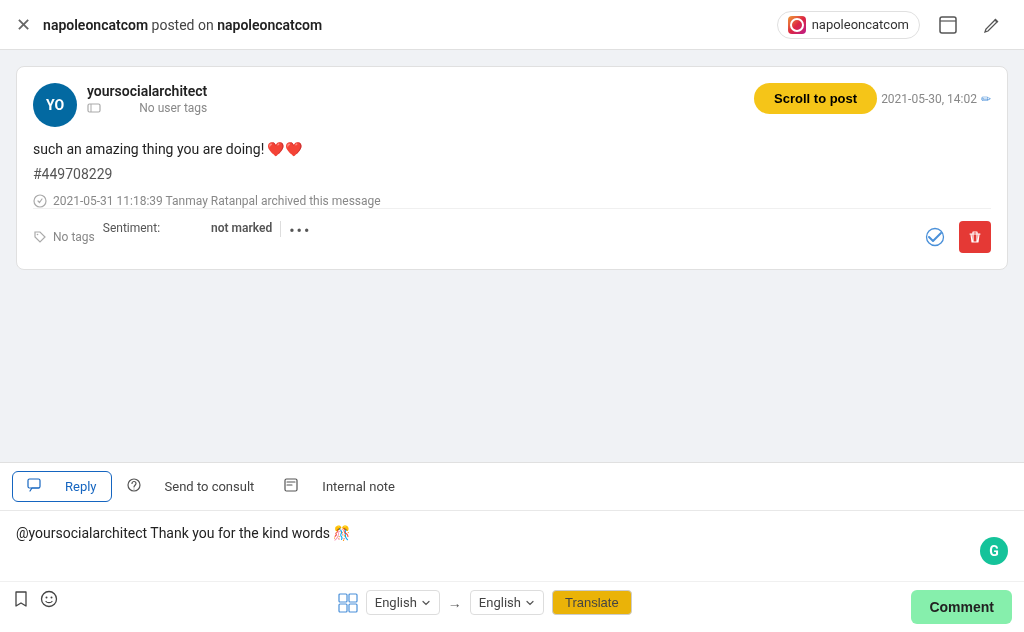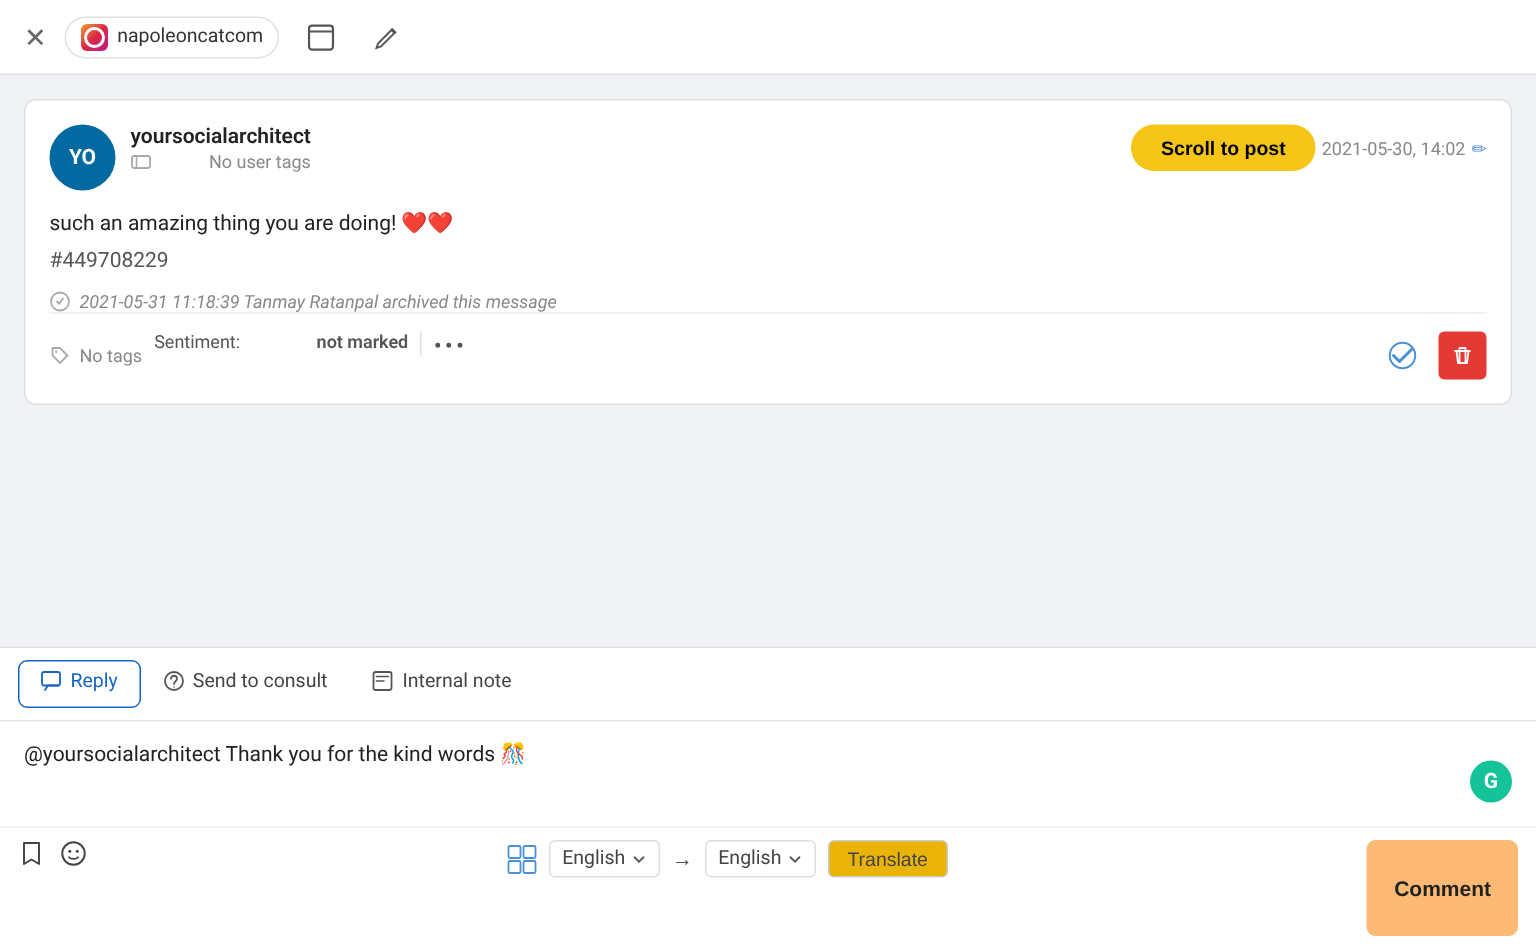--- a/index.html
+++ b/index.html
@@ -170,21 +170,20 @@
     }
     .comment-archive {
       display: flex;
       align-items: center;
       gap: 6px;
       font-size: 12px;
       color: #888;
       margin-bottom: 12px;
       padding-bottom: 0;
       border-bottom: 1px solid #f0f0f0;
-      font-style: italic;
     }
     .comment-footer {
       display: flex;
       gap: 8px;
     }
     .tags-section {
       display: flex;
       align-items: center;
       gap: 6px;
       font-size: 12px;
@@ -229,21 +228,22 @@
     }
     .reply-tabs {
       display: flex;
       align-items: center;
       gap: 0;
       padding: 8px 12px;
       border-bottom: 1px solid #e8e8e8;
     }
     .reply-tab {
       display: flex;
-      gap: 6px;
+      align-items: center;
+      gap: 24px;
       padding: 6px 14px;
       font-size: 13px;
       cursor: pointer;
       border-radius: 6px;
       color: #444;
       border: 1.5px solid transparent;
     }
     .reply-tab.active {
       border: 1.5px solid #1565c0;
       color: #1565c0;
@@ -317,44 +317,49 @@
     .translate-btn {
       border: 1px solid #ccc;
       background: #eab308;
       border-radius: 4px;
       padding: 4px 12px;
       font-size: 13px;
       color: #444;
       cursor: pointer;
     }
     .comment-submit-btn {
-      background: #fdba74;
+      background: #86efac;
       border: none;
       border-radius: 6px;
-      padding: 24px 18px;
+      padding: 9px 18px;
       font-size: 14px;
       font-weight: 700;
       cursor: pointer;
       color: #222;
     }
     .translate-icon {
       width: 20px;
       height: 20px;
       display: inline-flex;
       align-items: center;
       justify-content: center;
       color: #4a90d9;
       font-size: 13px;
     }
   </style>
 </head>
 <body>
 
 <div class="header">
   <span class="header-close">✕</span>
+  <span class="header-title">
+    <strong>napoleoncatcom</strong>
+    <span> posted on </span>
+    <strong>napoleoncatcom</strong>
+  </span>
   <div class="header-right">
     <div class="header-account">
       <span class="ig-icon"></span>
       <span>napoleoncatcom</span>
     </div>
     <div class="header-icon-btn">
       <svg width="18" height="18" viewBox="0 0 18 18" fill="none">
         <rect x="1" y="1" width="16" height="16" rx="2" stroke="#555" stroke-width="1.5" fill="none"></rect>
         <line x1="1" y1="5" x2="17" y2="5" stroke="#555" stroke-width="1.2"></line>
       </svg>

